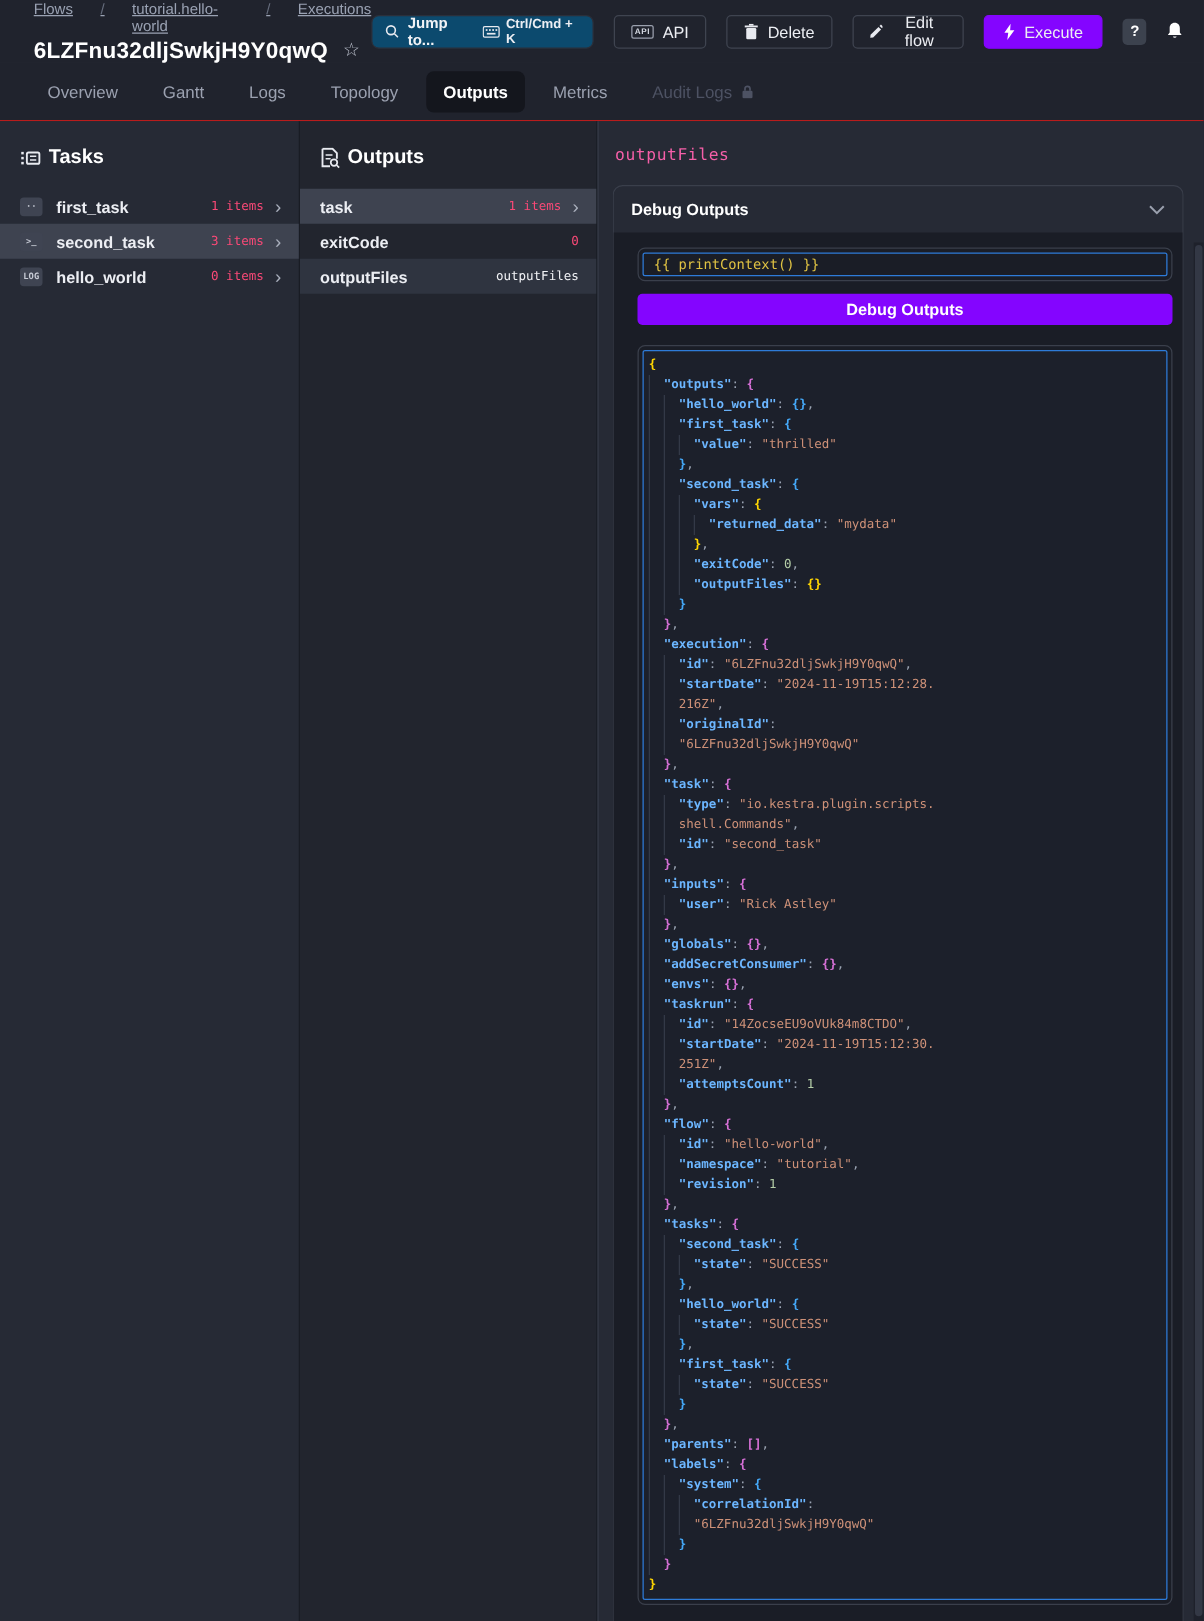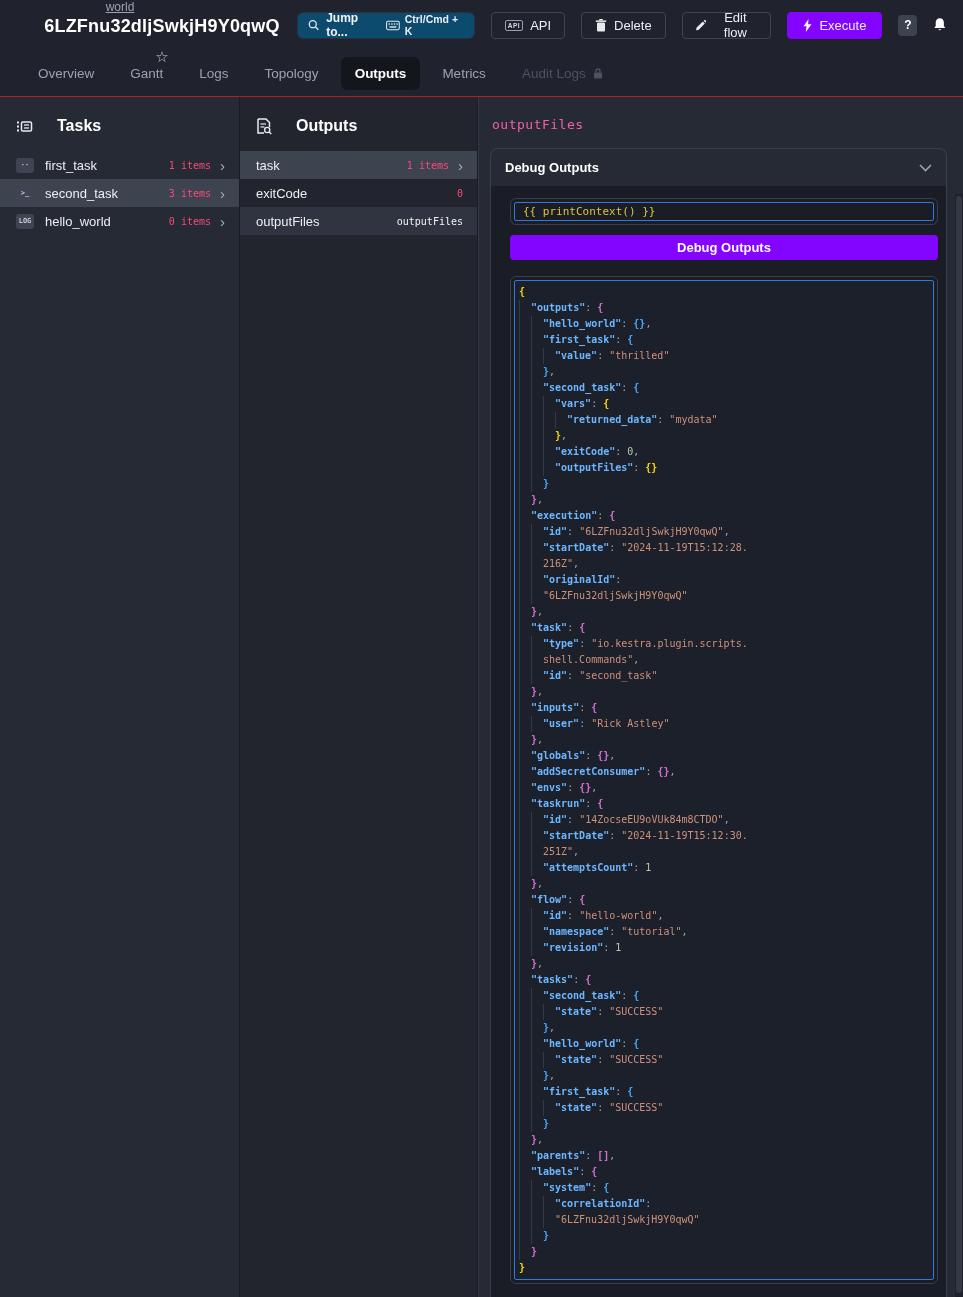--- a/index.html
+++ b/index.html
@@ -3,21 +3,21 @@
 <meta charset="utf-8">
 <style>
   * { margin:0; padding:0; box-sizing:border-box; }
   html,body { width:963px; height:1297px; overflow:hidden; background:#262a35;
     font-family:"Liberation Sans", sans-serif; }
   .topbar { background:#20232d; height:50px; display:flex; align-items:center; padding:0 16px 0 27px; }
   .tcol { display:flex; flex-direction:column; gap:2px; min-width:0; }
   .breadcrumb { font-size:12px; color:#9aa2b3; display:flex; gap:22px;text-decoration:underline; }
   .breadcrumb .sep { color:#666d7d; }
   .crumb { cursor:pointer; }
-  .title-row { display:flex; align-items:center; gap:12px;flex-direction:column; }
+  .title-row { display:flex; align-items:center; gap:12px; }
   .exec-title { font-size:18px; font-weight:bold; color:#ffffff; letter-spacing:.2px; }
   .star { color:#c3c8d4; font-size:15px; line-height:1; cursor:pointer; }
   .top-actions { margin-left:auto; display:flex; align-items:center; gap:16px; }
   .search-pill { background:#0c4a6e; border:1px solid #2b2f3a; border-radius:6px; height:27px;
     width:194px; display:flex; align-items:center; padding:0 10px; gap:7px; cursor:pointer; }
   .search-pill .jump { color:#f2f3f6; font-size:12px; font-weight:bold; }
   .search-pill .shortcut { margin-left:auto; display:flex; align-items:center; gap:5px;
     color:#eceef3; font-size:10.5px; font-weight:bold; }
   .btn { height:27px; border:1px solid #3f4450; border-radius:4px; background:transparent;
     color:#eceef3; font-size:13px; display:flex; align-items:center; gap:7px; padding:0 13px;
@@ -31,25 +31,25 @@
     padding:0 24px; border-bottom:1px solid #b91c1c; }
   .tab { color:#9ba1b0; font-size:13.5px; padding:9px 14px; border-radius:6px; cursor:pointer;
     display:flex; align-items:center; gap:7px; }
   .tab.active { background:#14161d; color:#ffffff; font-weight:bold; }
   .tab.locked { color:#4d5263; }
   .main { display:flex; height:1200px; }
   .col-tasks { width:240px; background:#262a35; border-right:1px solid #191c24; }
   .col-outputs { width:238px; background:#22252e; border-right:1px solid #191c24; }
   .col-vars { width:174px; background:#181b23; border-right:1px solid #32384400; }
   .col-detail { flex:1; background:#262a35; border-left:1px solid #343a46; padding:10px 16px 0 11px; position:relative; }
-  .panel-head { display:flex; align-items:center; gap:24px; padding:20px 16px 16px 16px;
+  .panel-head { display:flex; align-items:center; gap:6px; padding:20px 16px 16px 16px;
     color:#ffffff; font-size:16px; font-weight:bold; }
   .panel-head svg { flex:none; }
   .row { height:28px; display:flex; align-items:center; padding:0 14px 0 16px; cursor:pointer; }
-  .row .name { color:#eceef3; font-size:13px; font-weight:normal; }
+  .row .name { color:#eceef3; font-size:13px; font-weight:bold; }
   .row .spacer { flex:1; }
   .row .count { font-family:"DejaVu Sans Mono", monospace; font-size:10px; color:#fa4977; }
   .row .count.white { color:#f2f3f6; }
   .row .chev { color:#aab0bd; font-size:15px; margin-left:9px; line-height:1; }
   .row.sel { background:#3e4350; }
   .row.hl { background:#2f3440; }
   .chip { width:18px; height:15px; border-radius:3px; background:#3f4452; color:#c6cad4;
     font-family:"DejaVu Sans Mono", monospace; font-size:7px; font-weight:bold;
     display:flex; align-items:center; justify-content:center; margin-right:11px; letter-spacing:0; }
   .vars-item { padding:13px 10px 0 24px; color:#e6e8ee; font-size:12px; font-weight:bold; cursor:pointer; }

